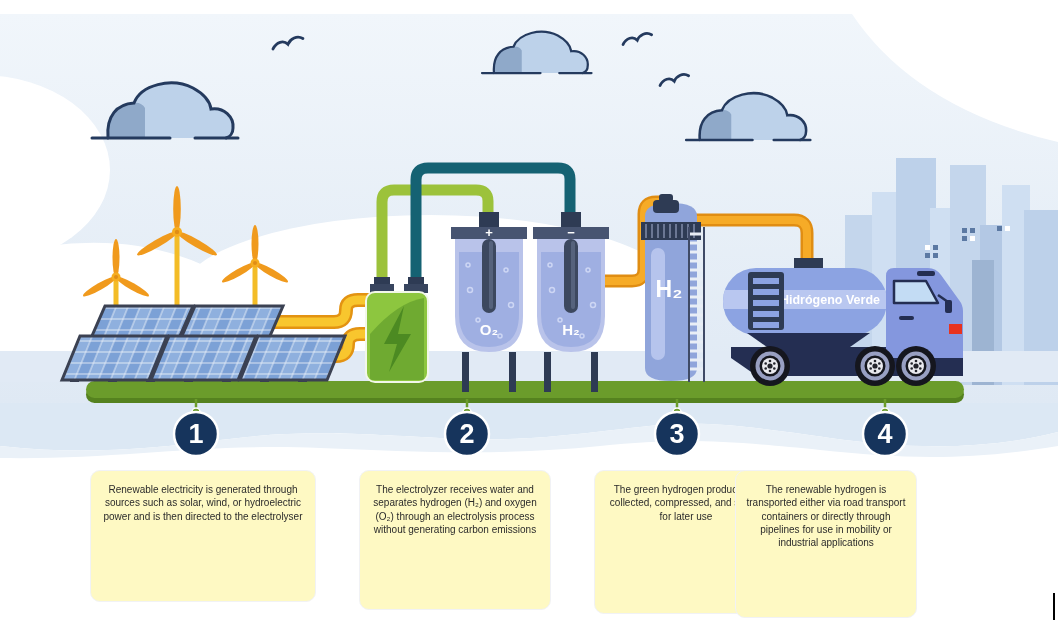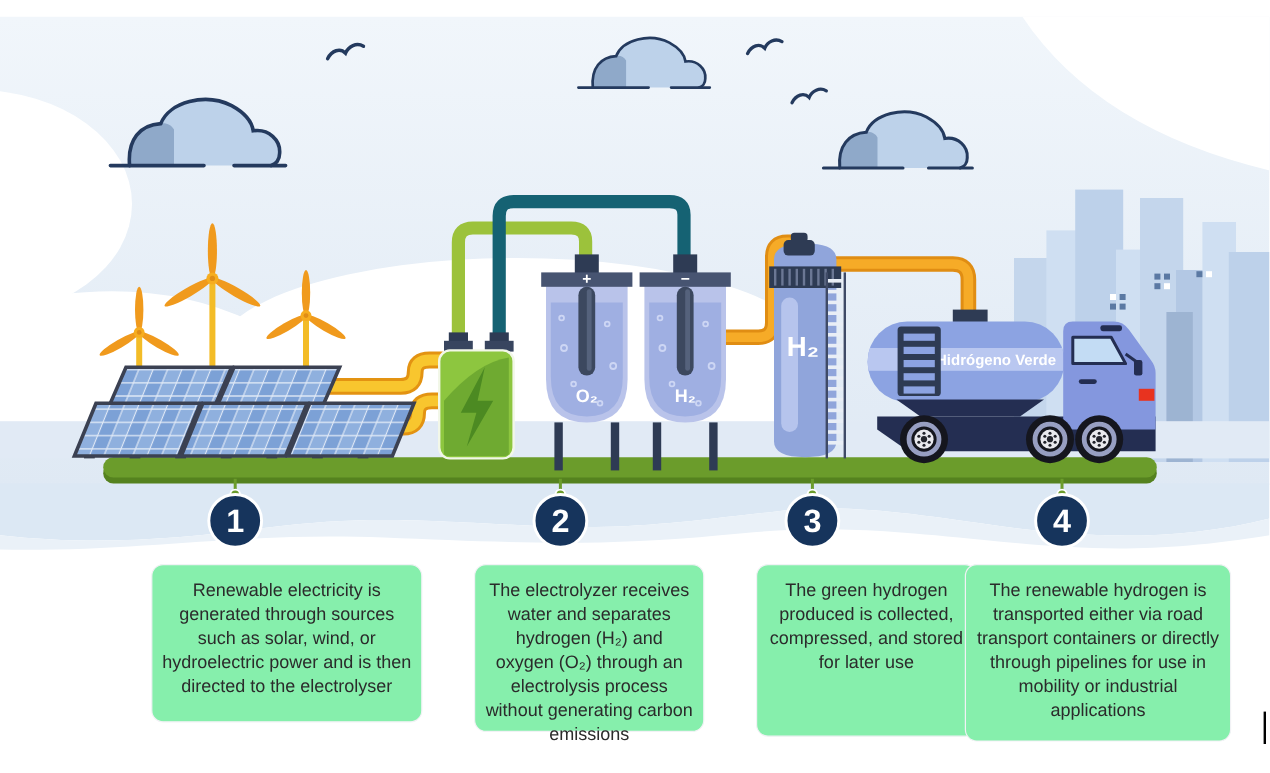--- a/index.html
+++ b/index.html
@@ -1,22 +1,22 @@
 <!DOCTYPE html>
 <html><head>
 <meta charset="utf-8">
 <style>
   html,body{margin:0;padding:0;background:#fff;}
   #stage{position:relative;width:1058px;height:644px;background:#ffffff;overflow:hidden;
          font-family:"Liberation Sans",sans-serif;}
   #scene{position:absolute;left:0;top:0;}
   svg text{font-family:"Liberation Sans","DejaVu Sans",sans-serif;}
-  .card{position:absolute;background:#86efac;border:1px solid #f1f2f5;border-radius:10px;
+  .card{position:absolute;background:#fef9c3;border:1px solid #f1f2f5;border-radius:10px;
         box-sizing:border-box;padding:12px 8px 0 8px;text-align:center;
-        color:#2b2b2b;font-size:15px;line-height:1.33;font-family:"Liberation Sans","DejaVu Sans",sans-serif;margin-left:36px;}
+        color:#2b2b2b;font-size:10px;line-height:1.33;font-family:"Liberation Sans","DejaVu Sans",sans-serif;}
   #artifact-line{position:absolute;left:1053px;top:593px;width:2px;height:27px;background:#000;}
 </style>
 </head>
 <body>
 
 <div id="stage">
 
 <svg id="scene" width="1058" height="644" viewBox="0 0 1058 644">
   <defs>
     <linearGradient id="skyGrad" x1="0" y1="0" x2="0" y2="1">
@@ -355,18 +355,18 @@
 
   <div class="card" style="left:90px;top:470px;width:226px;height:132px;">
     <span>Renewable electricity is generated through sources such as solar, wind, or hydroelectric power and is then directed to the electrolyser</span>
   </div>
   <div class="card" style="left:359px;top:470px;width:192px;height:140px;">
     <span>The electrolyzer receives water and separates hydrogen (H₂) and oxygen (O₂) through an electrolysis process without generating carbon emissions</span>
   </div>
   <div class="card" style="left:594px;top:470px;width:184px;height:144px;">
     <span>The green hydrogen produced is collected, compressed, and stored for later use</span>
   </div>
-  <div class="card" style="left:768px;top:470px;width:222px;height:148px;">
+  <div class="card" style="left:735px;top:470px;width:182px;height:148px;">
     <span>The renewable hydrogen is transported either via road transport containers or directly through pipelines for use in mobility or industrial applications</span>
   </div>
 
   <div id="artifact-line"></div>
 </div>
 
 </body></html>

